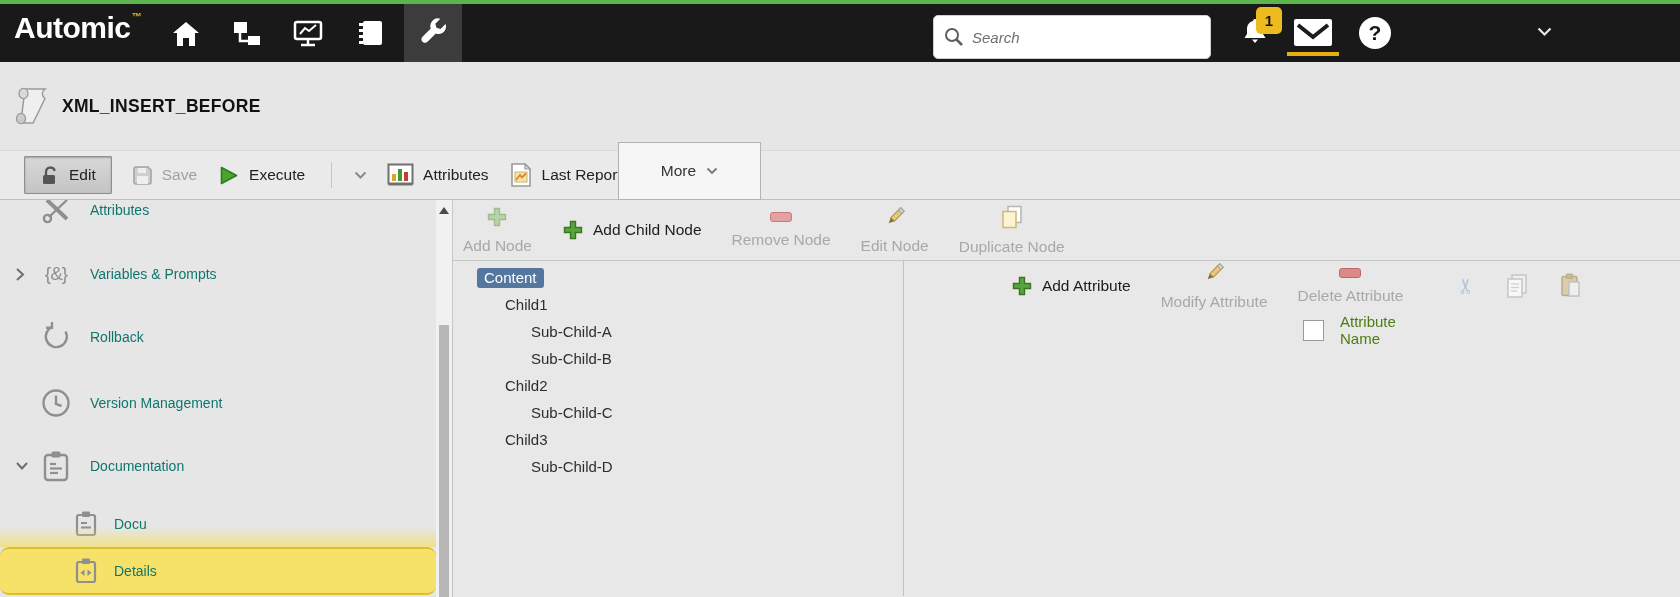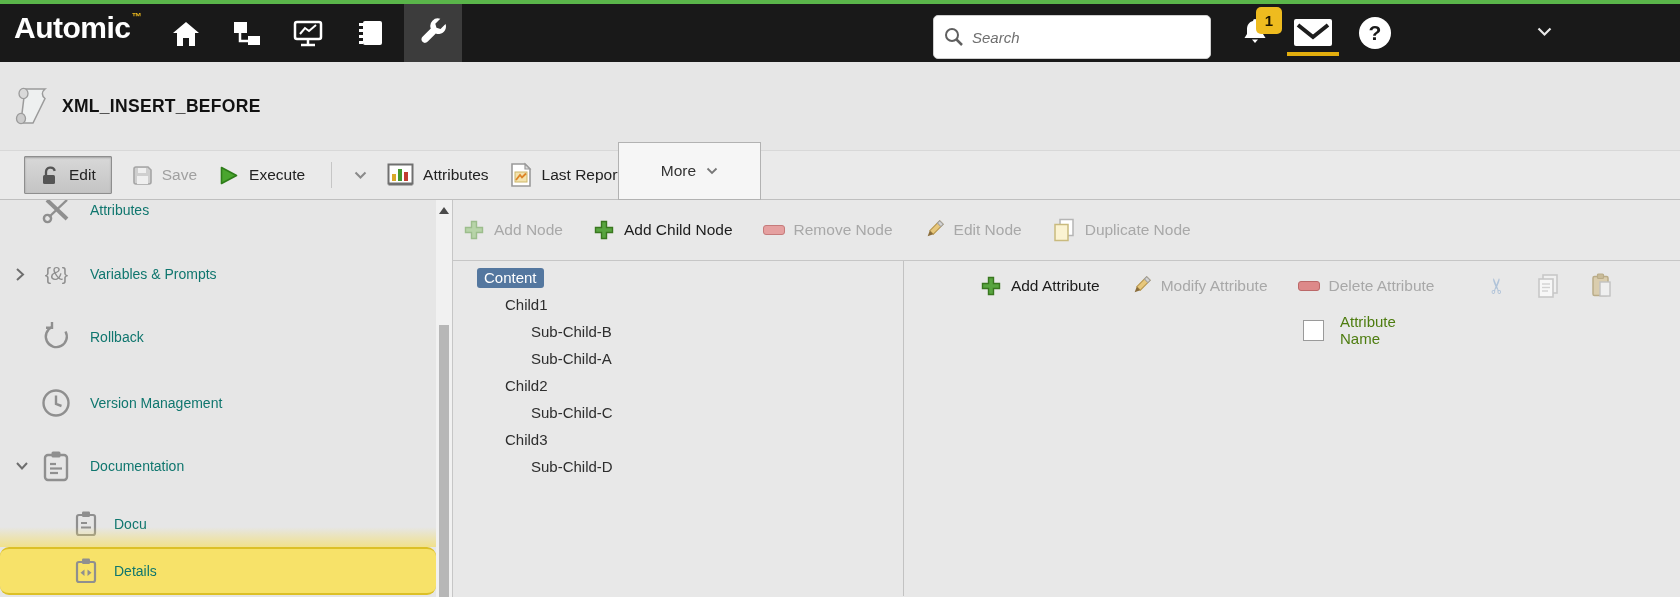--- a/index.html
+++ b/index.html
@@ -53,21 +53,21 @@
   .braces { font-size:19px; color:#8f8f8f; letter-spacing:-1px; }
 
   .side-scrollbar { position:absolute; left:436px; top:0; width:16px; height:397px; background:#f1f1f1; }
   .sb-arrow { position:absolute; left:2px; top:4px; width:12px; height:12px; display:flex; align-items:center; justify-content:center; cursor:pointer; }
   .sb-arrow div { width:0; height:0; border-left:5px solid transparent; border-right:5px solid transparent; border-bottom:7px solid #4a4a4a; }
   .sb-thumb { position:absolute; left:3px; top:125px; width:10px; height:272px; background:#b7b7b7; cursor:pointer; }
 
   .editor { position:absolute; left:452px; top:0; width:1228px; height:397px; border-left:1px solid #c6c6c6; background:#e8e8e8; }
   .node-toolbar { height:61px; border-bottom:1px solid #c6c6c6; display:flex; align-items:center; padding-left:10px; gap:30px; }
   .nbtn { display:flex; align-items:center; gap:9px; font-size:15.5px; color:#1c1c1c; cursor:pointer; white-space:nowrap; }
-  .nbtn.disabled { color:#a8a8a8; cursor:default; }
+  .nbtn.disabled { color:#a8a8a8; cursor:default;flex-direction:column; }
   .pill { width:22px; height:10px; border-radius:3px; background:#e5a0a0; border:1px solid #c57b7b; }
   .pill.strong { background:#dd8989; border-color:#bb6868; }
 
   .panels { display:flex; height:335px; }
   .tree-panel { width:451px; border-right:1px solid #c2c2c2; padding-top:3px; }
   .tree-item { height:27px; display:flex; align-items:center; font-size:15px; color:#2e2e2e; cursor:pointer; }
   .lvl0{padding-left:24px;} .lvl1{padding-left:52px;} .lvl2{padding-left:78px;}
   .tree-item.selected .tree-label { background:#54779f; color:#fff; padding:1px 7px 2px; border-radius:3px; }
 
   .attr-panel { flex:1; display:flex; flex-direction:column; position:relative;align-items:center; }
@@ -404,24 +404,24 @@
       <div class="panels">
 
         <div class="tree-panel">
           <div class="tree-item lvl0 selected">
               <span class="tree-label">Content</span>
             </div>
           <div class="tree-item lvl1">
               <span class="tree-label">Child1</span>
             </div>
           <div class="tree-item lvl2">
+              <span class="tree-label">Sub-Child-A</span>
+            </div>
+          <div class="tree-item lvl2">
               <span class="tree-label">Sub-Child-B</span>
-            </div>
-          <div class="tree-item lvl2">
-              <span class="tree-label">Sub-Child-A</span>
             </div>
           <div class="tree-item lvl1">
               <span class="tree-label">Child2</span>
             </div>
           <div class="tree-item lvl2">
               <span class="tree-label">Sub-Child-C</span>
             </div>
           <div class="tree-item lvl1">
               <span class="tree-label">Child3</span>
             </div>

